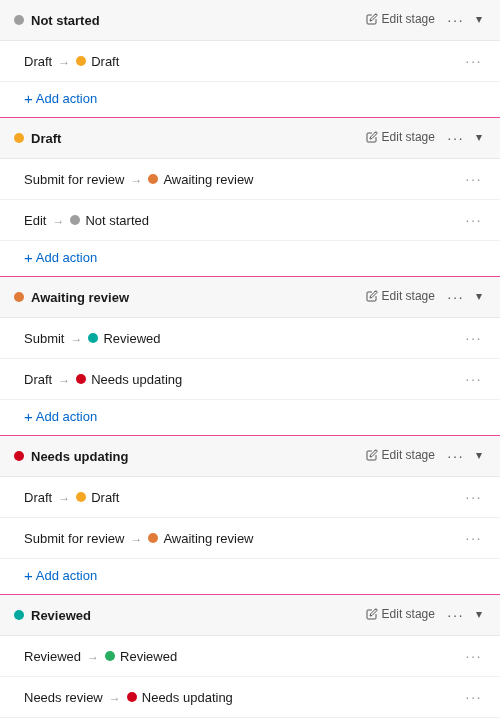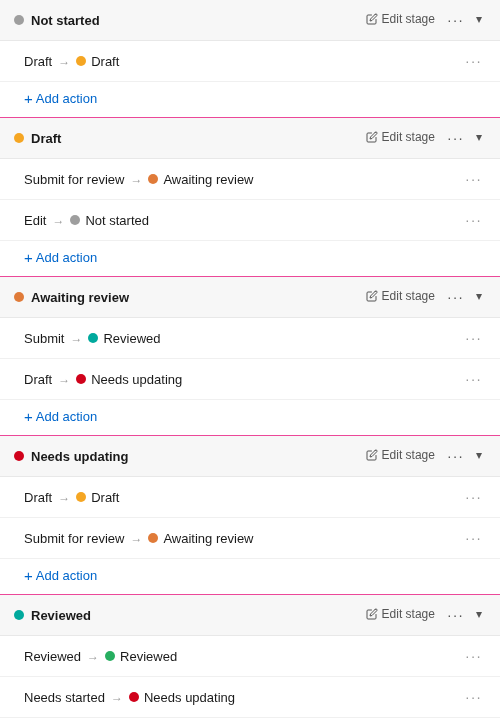--- a/index.html
+++ b/index.html
@@ -359,21 +359,21 @@
           <span class="arrow">→</span>
           <div class="target-state">
             <span class="dot dot-green"></span>
             <span class="target-label">Reviewed</span>
           </div>
         </div>
         <button class="action-more">···</button>
       </div>
       <div class="action-row">
         <div class="action-row-content">
-          <span class="action-name">Needs started</span>
+          <span class="action-name">Needs review</span>
           <span class="arrow">→</span>
           <div class="target-state">
             <span class="dot dot-red"></span>
             <span class="target-label">Needs updating</span>
           </div>
         </div>
         <button class="action-more">···</button>
       </div>
       <div class="add-action-row"></div>
     </div>

